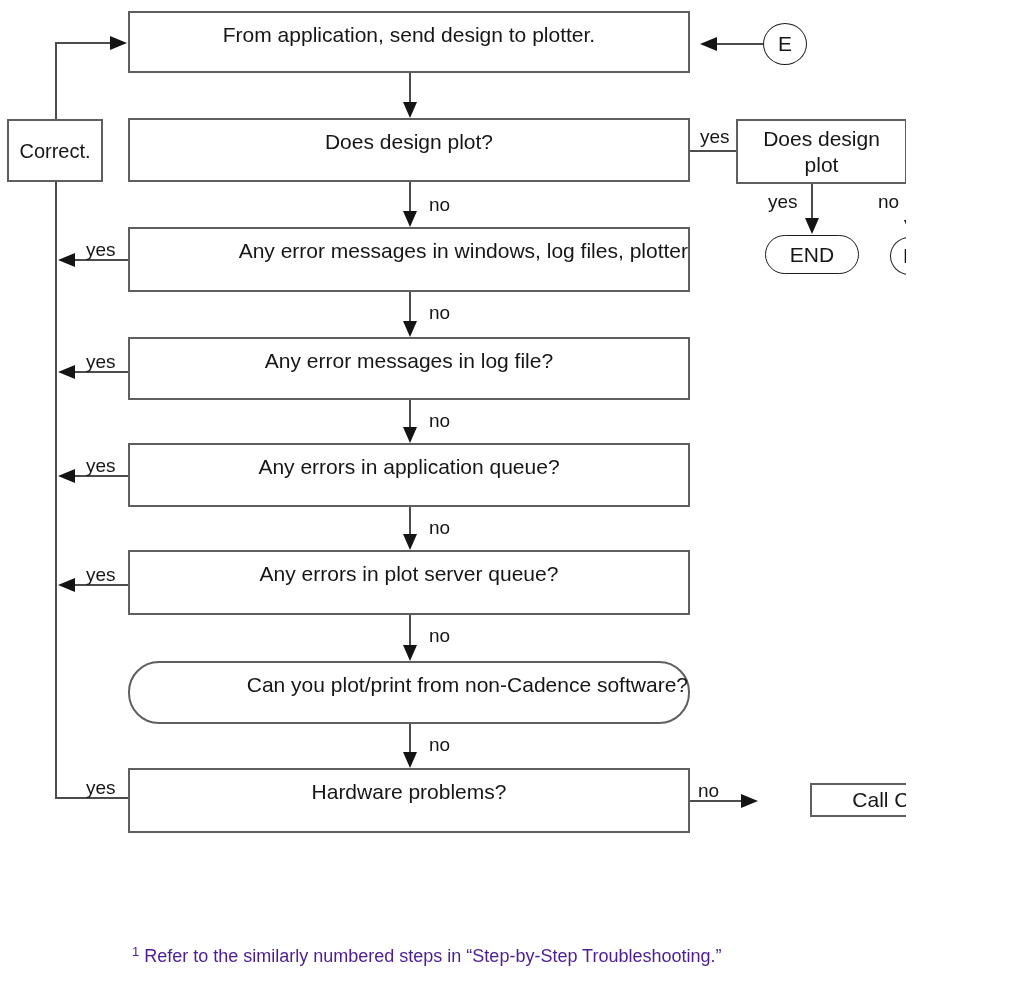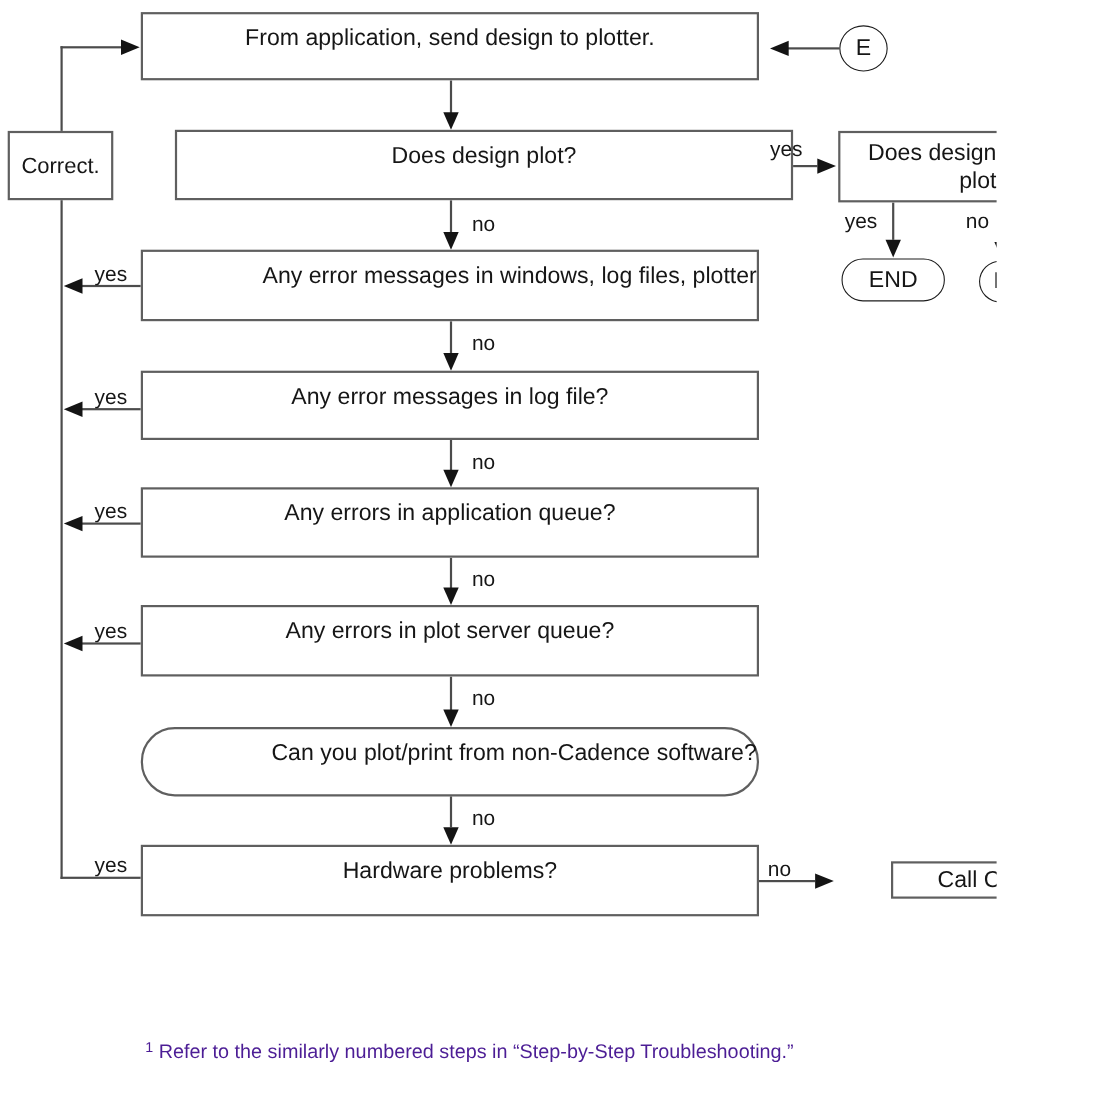--- a/index.html
+++ b/index.html
@@ -120,29 +120,29 @@
       <div class="arrowhead arr-left" style="left: 58px; top: 469px;"></div>
       <div class="arrowhead arr-left" style="left: 58px; top: 578px;"></div>
       <div class="arrowhead arr-left" style="left: 700px; top: 37px;"></div>
       <div class="arrowhead arr-right" style="left: 743px; top: 144px;"></div>
       <div class="arrowhead arr-down" style="left: 805px; top: 218px;"></div>
       <div class="arrowhead arr-down" style="left: 904px; top: 220px;"></div>
       <div class="arrowhead arr-right" style="left: 741px; top: 794px;"></div>
     </div>
   <div id="nodes-layer">
       <div class="node rect h-center v-top" style="left: 128px; top: 11px; width: 562px; height: 62px;"><span>From application, send design to plotter.</span></div>
-      <div class="node rect h-center v-top" style="left: 128px; top: 118px; width: 562px; height: 64px; margin-left: 31px;"><span>Does design plot?</span></div>
+      <div class="node rect h-center v-top" style="left: 128px; top: 118px; width: 562px; height: 64px;"><span>Does design plot?</span></div>
       <div class="node rect h-left v-top" style="left: 128px; top: 227px; width: 562px; height: 65px;"><span>Any error messages in windows, log files, plotter</span></div>
       <div class="node rect h-center v-top" style="left: 128px; top: 337px; width: 562px; height: 63px;"><span>Any error messages in log file?</span></div>
       <div class="node rect h-center v-top" style="left: 128px; top: 443px; width: 562px; height: 64px;"><span>Any errors in application queue?</span></div>
       <div class="node rect h-center v-top" style="left: 128px; top: 550px; width: 562px; height: 65px;"><span>Any errors in plot server queue?</span></div>
       <div class="node rect h-left v-top" style="left: 128px; top: 661px; width: 562px; height: 63px; border-radius: 31px;"><span>Can you plot/print from non-Cadence software?</span></div>
       <div class="node rect h-center v-top" style="left: 128px; top: 768px; width: 562px; height: 65px;"><span>Hardware problems?</span></div>
       <div class="node rect h-center v-middle" style="left: 7px; top: 119px; width: 96px; height: 63px; font-size: 20px;"><span>Correct.</span></div>
-      <div class="node rect h-center v-middle" style="left: 762px; top: 119px; width: 171px; height: 65px; text-align: right;"><span>Does design
+      <div class="node rect h-center v-middle" style="left: 736px; top: 119px; width: 171px; height: 65px;"><span>Does design
 plot</span></div>
       <div class="node rect h-center v-middle" style="left: 762px; top: 783px; width: 171px; height: 34px; margin-left: 48px;"><span>Call CCS</span></div>
       <div class="node stadium h-center v-middle" style="left: 765px; top: 235px; width: 94px; height: 39px;"><span>END</span></div>
       <div class="node circle h-center v-middle" style="left: 763px; top: 23px; width: 44px; height: 42px;"><span>E</span></div>
       <div class="node circle h-center v-middle" style="left: 890px; top: 237px; width: 39px; height: 38px;"><span>F</span></div>
     </div>
   <div id="labels-layer">
       <div class="flow-label" style="left: 429px; top: 194px;">no</div>
       <div class="flow-label" style="left: 429px; top: 302px;">no</div>
       <div class="flow-label" style="left: 429px; top: 410px;">no</div>

